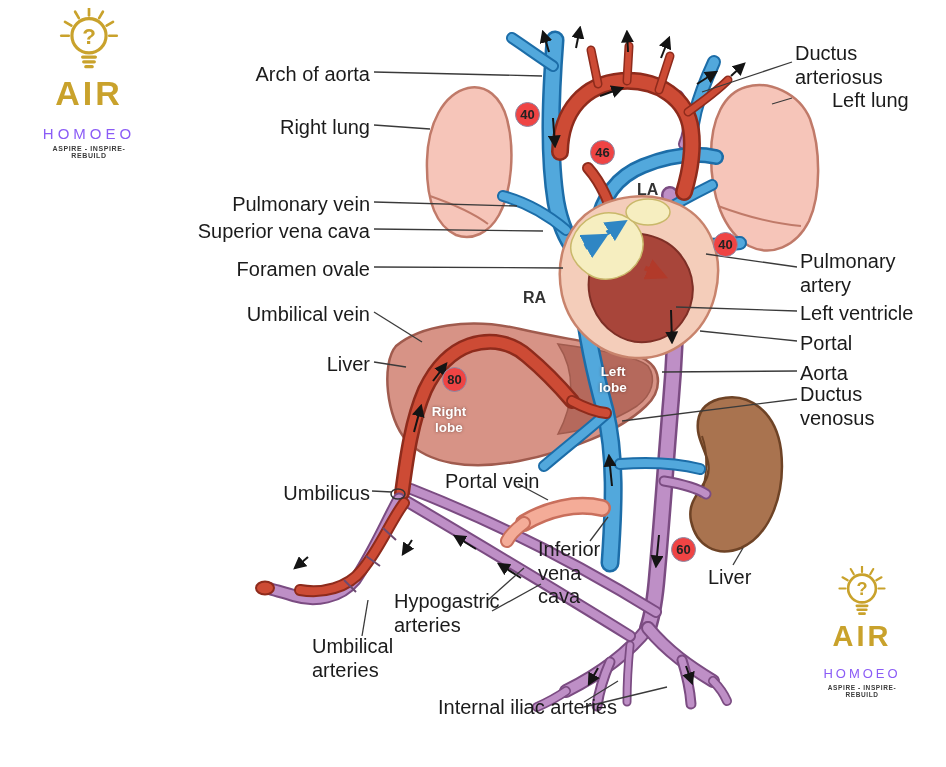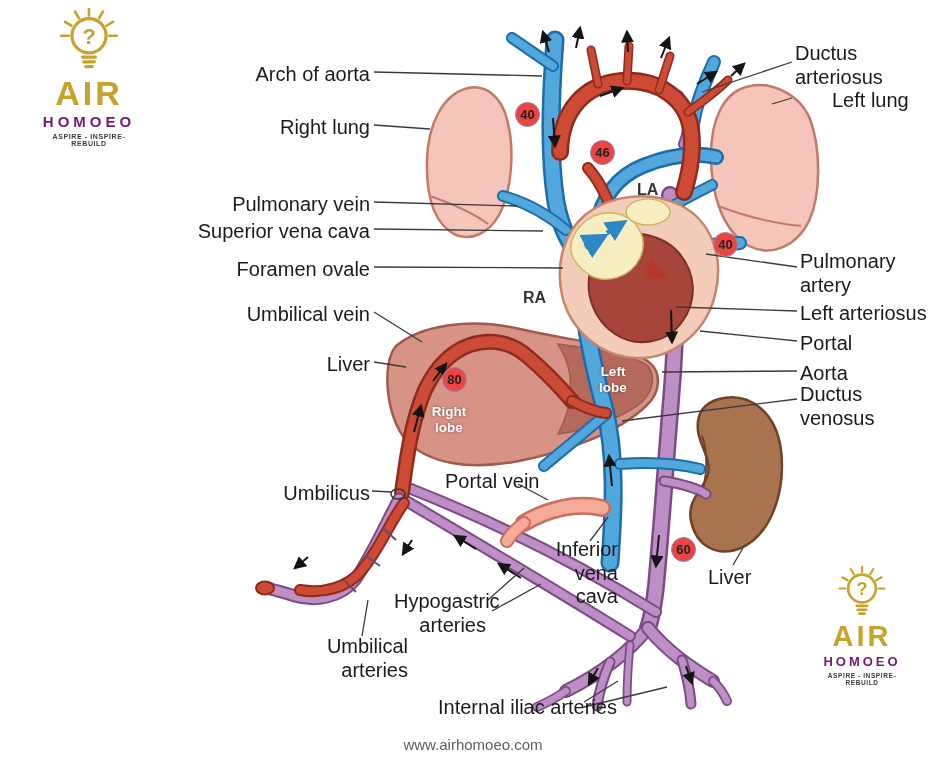--- a/index.html
+++ b/index.html
@@ -4,30 +4,30 @@
 <style>
   html,body{margin:0;padding:0;background:#fff;}
   .stage{position:relative;width:946px;height:767px;background:#fff;overflow:hidden;
          font-family:"Liberation Sans",sans-serif;}
   .art{position:absolute;left:0;top:0;width:946px;height:767px;}
   .v{fill:none;stroke-linecap:round;stroke-linejoin:round;}
   .ld{stroke:#3a3a3a;stroke-width:1.3;}
   .ar{fill:none;stroke:#141414;stroke-width:2;}
   .tick{stroke:#6B4A70;stroke-width:2;}
   .lbl{position:absolute;font-size:20px;color:#1b1b1b;white-space:pre-line;line-height:1.18;}
-  .lbl.c{text-align:right;}
+  .lbl.c{text-align:left;}
   .tag{position:absolute;font-size:16px;color:#333;font-weight:bold;}
   .lobe{position:absolute;color:#fff;font-weight:bold;font-size:13.5px;text-align:center;
         white-space:pre-line;line-height:1.15;text-shadow:0 0 3px rgba(60,20,15,.55);}
   .badge{position:absolute;width:25px;height:25px;border-radius:50%;background:#ef4444;
          border:1.6px solid #8B8BA6;color:#222;font-weight:bold;font-size:13px;
          display:flex;align-items:center;justify-content:center;box-sizing:border-box;}
   .logo{position:absolute;text-align:center;color:#C9A22C;width:110px;}
   .logo-air{font-weight:bold;font-size:34px;letter-spacing:3px;color:#C9A22C;line-height:1;text-align:center;}
-  .logo-homoeo{font-weight:bold;font-size:15px;letter-spacing:4px;color:#701a75;margin-top:3px;}
+  .logo-homoeo{font-weight:normal;font-size:15px;letter-spacing:4px;color:#8b5cf6;margin-top:15px;}
   .logo-tag{font-weight:bold;font-size:7px;letter-spacing:.6px;color:#3b3b3b;margin-top:3px;}
   .logo.small{width:100px;}
   .logo.small .logo-air{font-size:29px;}
   .logo.small .logo-homoeo{font-size:13px;letter-spacing:3px;}
   .logo.small .logo-tag{font-size:6.5px;}
   .website{position:absolute;left:0;right:0;top:736px;text-align:center;
            font-size:15px;color:#5f5f5f;}
 </style>
 </head>
 <body>
@@ -228,21 +228,21 @@
   <div class="lbl c" style="left:538px;width:80px;top:538px">Inferior
 vena cava</div>
   <div class="lbl" style="left:438px;top:696px">Internal iliac arteries</div>
   <div class="lbl" style="left:708px;top:566px">Liver</div>
 
   <div class="lbl" style="left:795px;top:42px">Ductus
 arteriosus</div>
   <div class="lbl" style="left:832px;top:89px">Left lung</div>
   <div class="lbl" style="left:800px;top:250px">Pulmonary
 artery</div>
-  <div class="lbl" style="left:800px;top:302px">Left arteriosus</div>
+  <div class="lbl" style="left:800px;top:302px">Left ventricle</div>
   <div class="lbl" style="left:800px;top:332px">Portal</div>
   <div class="lbl" style="left:800px;top:362px">Aorta</div>
   <div class="lbl" style="left:800px;top:383px">Ductus
 venosus</div>
 
   <div class="tag" style="left:637px;top:181px">LA</div>
   <div class="tag" style="left:523px;top:289px">RA</div>
   <div class="lobe" style="left:420px;width:58px;top:404px">Right
 lobe</div>
   <div class="lobe" style="left:589px;width:48px;top:364px">Left
@@ -295,15 +295,14 @@
         <line x1="26" y1="46" x2="38" y2="46"></line>
         <line x1="27" y1="50.5" x2="37" y2="50.5"></line>
         <line x1="29" y1="55" x2="35" y2="55"></line>
       </g>
     </svg>
     <div class="logo-air">AIR</div>
     <div class="logo-homoeo">HOMOEO</div>
     <div class="logo-tag">ASPIRE - INSPIRE- REBUILD</div>
   </div>
 
-  <div class="website">www.airhomoeo.com</div>
 
 </div>
 
 </body></html>

